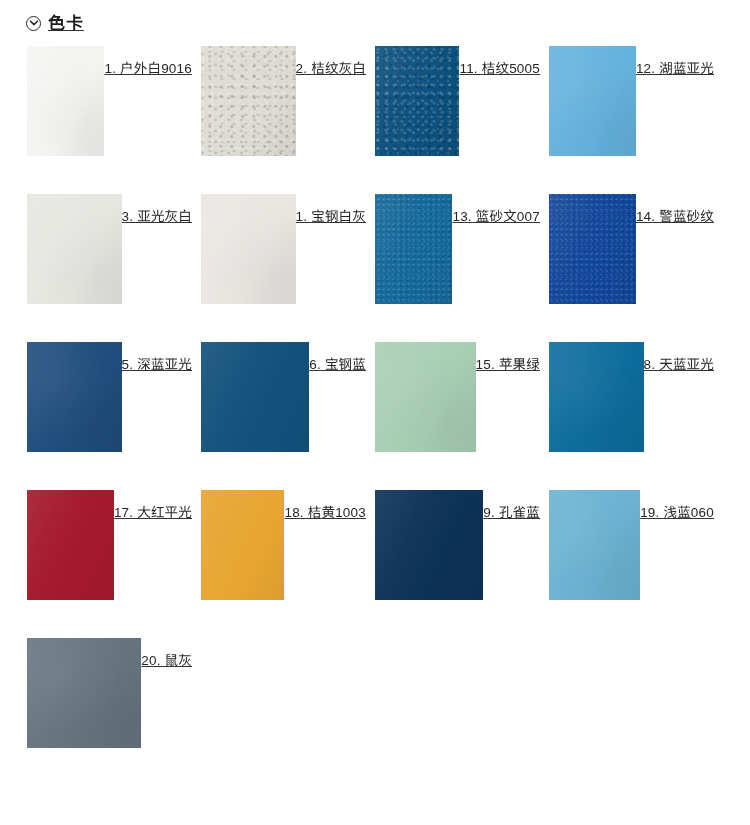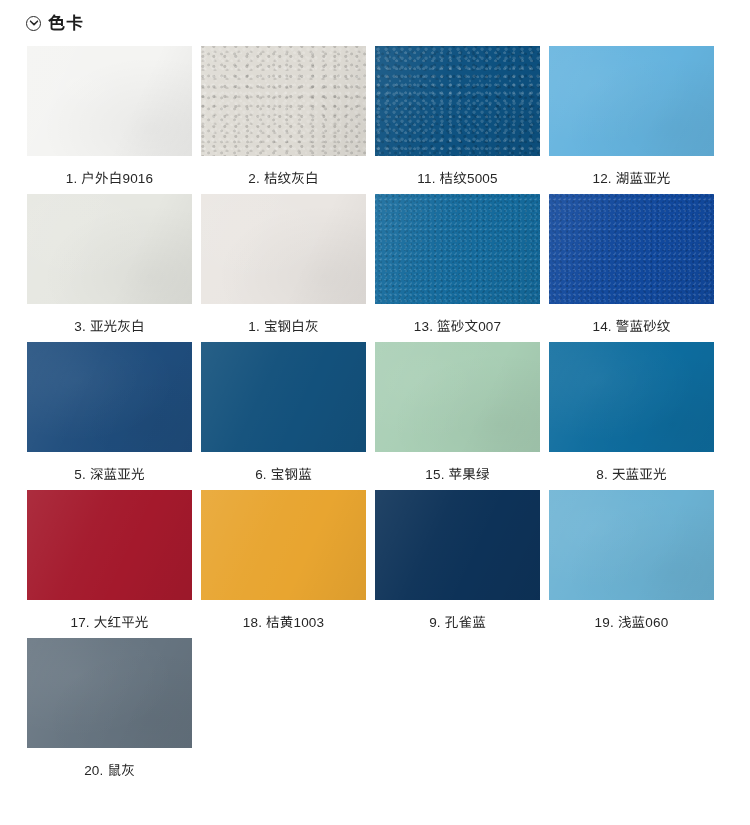--- a/index.html
+++ b/index.html
@@ -14,20 +14,21 @@
     font-family: "Liberation Sans", "DejaVu Sans", sans-serif;
     color: #333333;
     overflow: hidden;
   }
 
   .page {
     width: 750px;
     height: 634px;
     position: relative;
     box-sizing: border-box;
+    text-decoration: underline;
   }
 
   
   .section-header {
     display: flex;
     align-items: center;
     gap: 7px;
     padding: 0 0 0 26px;
     height: 46px;
     box-sizing: border-box;
@@ -63,22 +64,21 @@
     column-gap: 9px;
     row-gap: 0px;
     padding-left: 27px;
     box-sizing: border-box;
   }
 
   .swatch-cell {
     width: 165px;
     height: 148px;
     display: flex;
-    flex-direction: column;
-    align-items: center;
+    flex-direction: row;
     box-sizing: border-box;
   }
 
   .swatch-chip {
     width: 165px;
     height: 110px;
     position: relative;
     overflow: hidden;
     box-sizing: border-box;
   }

